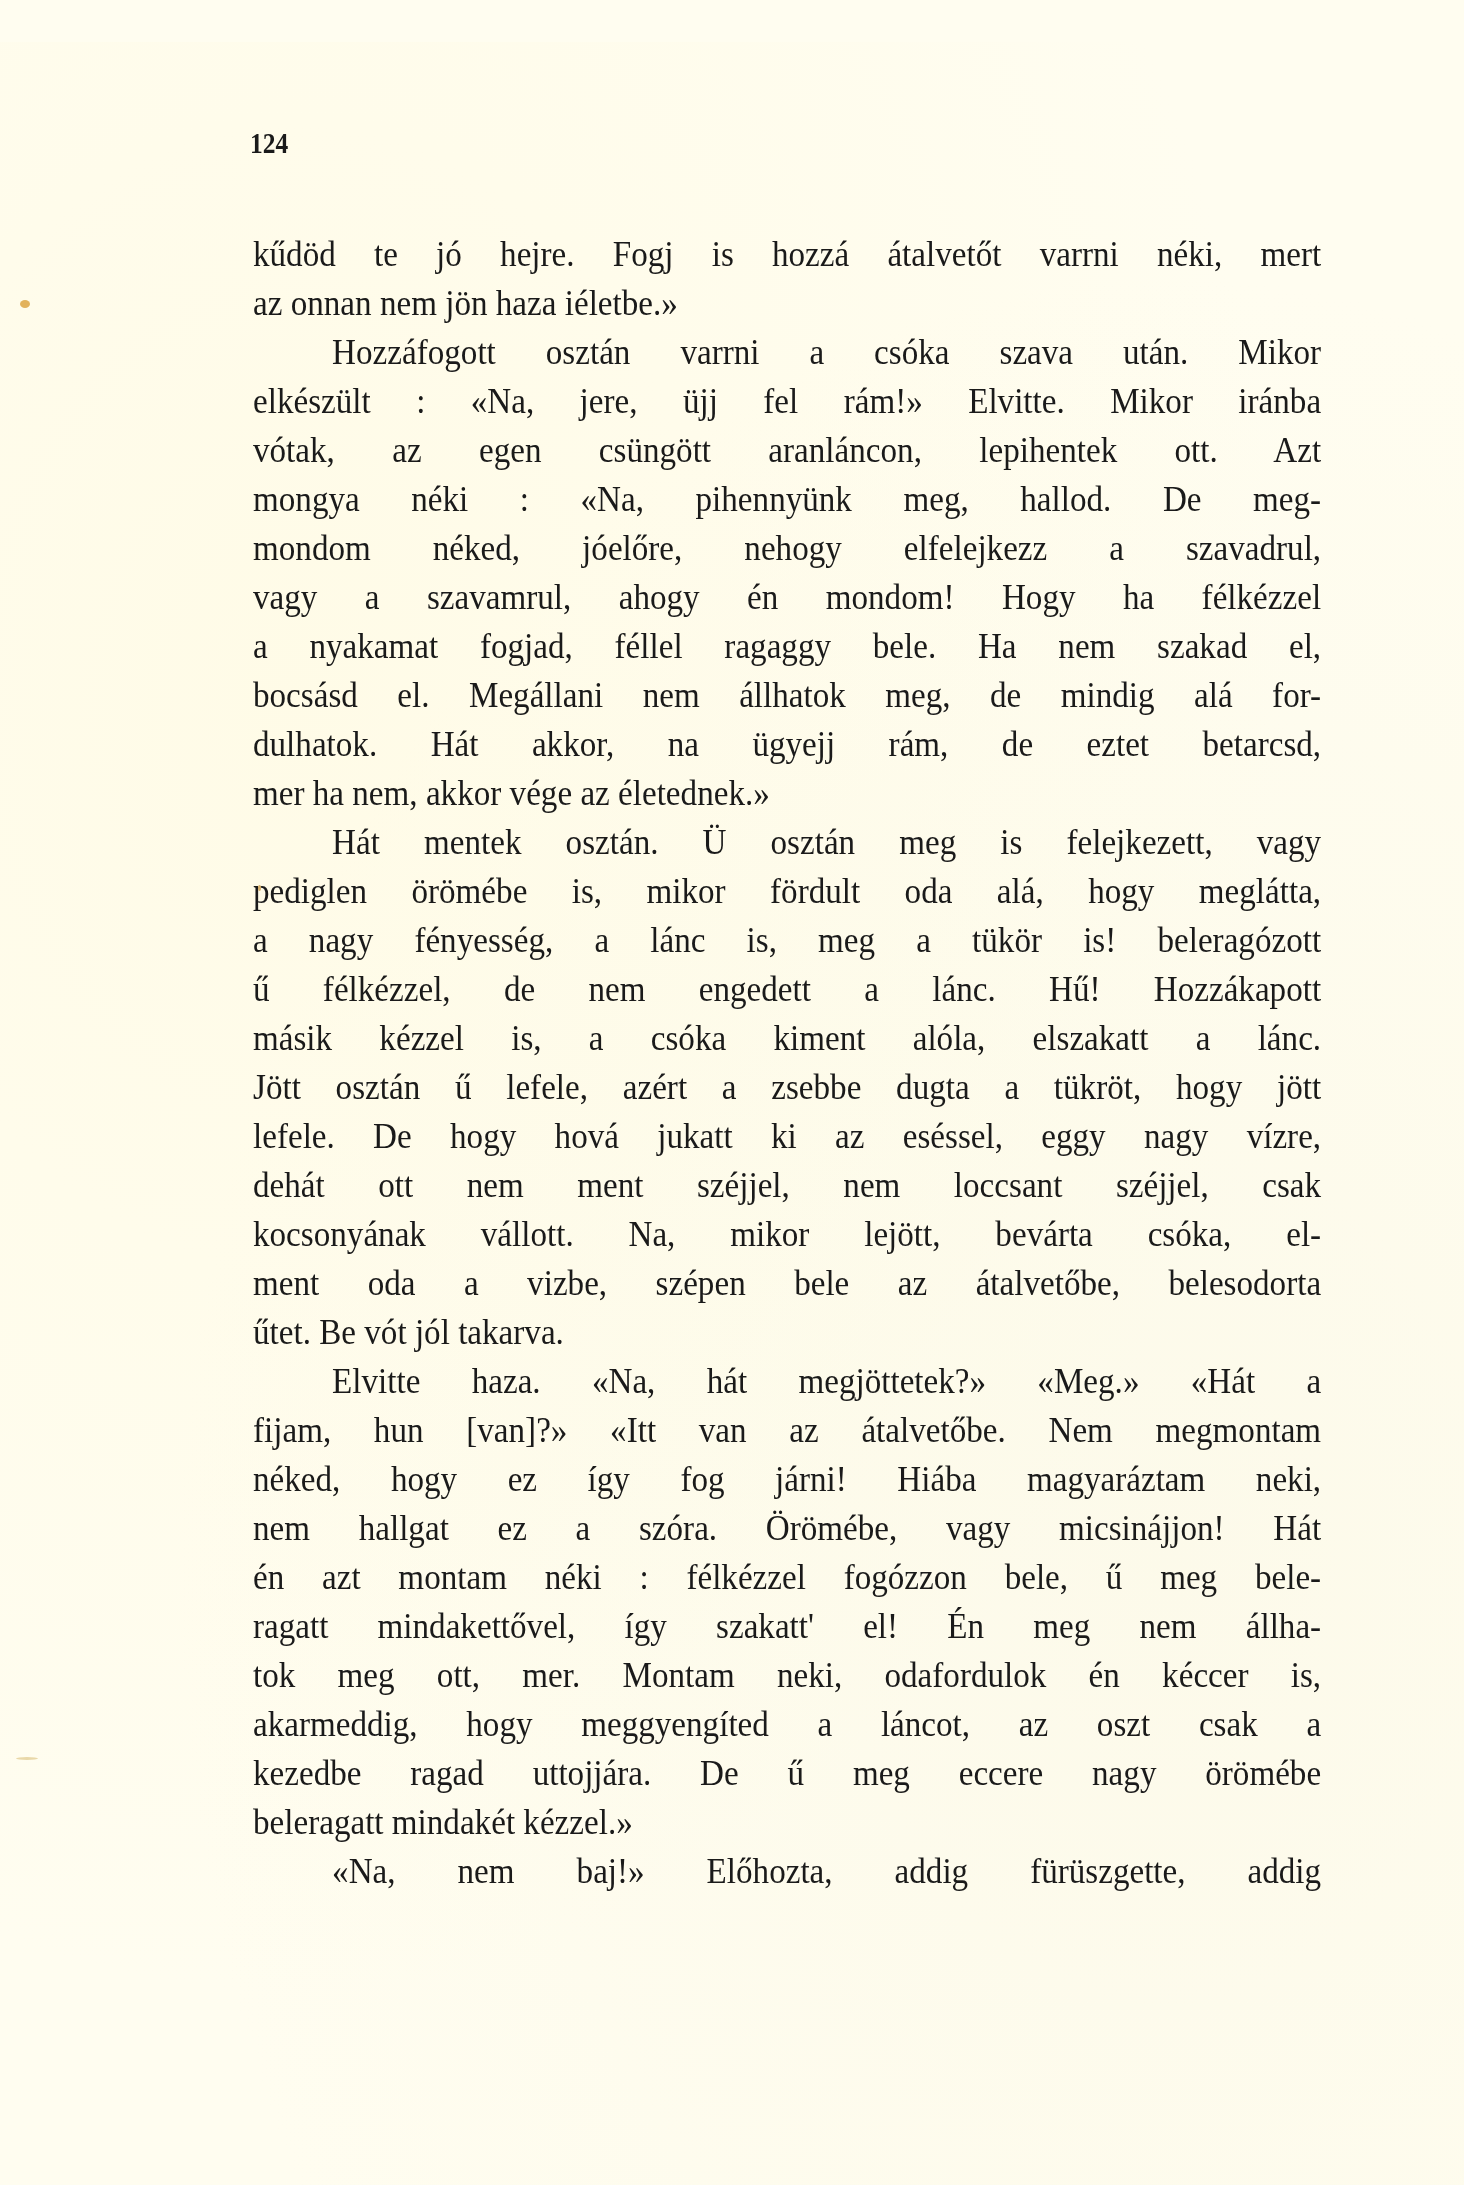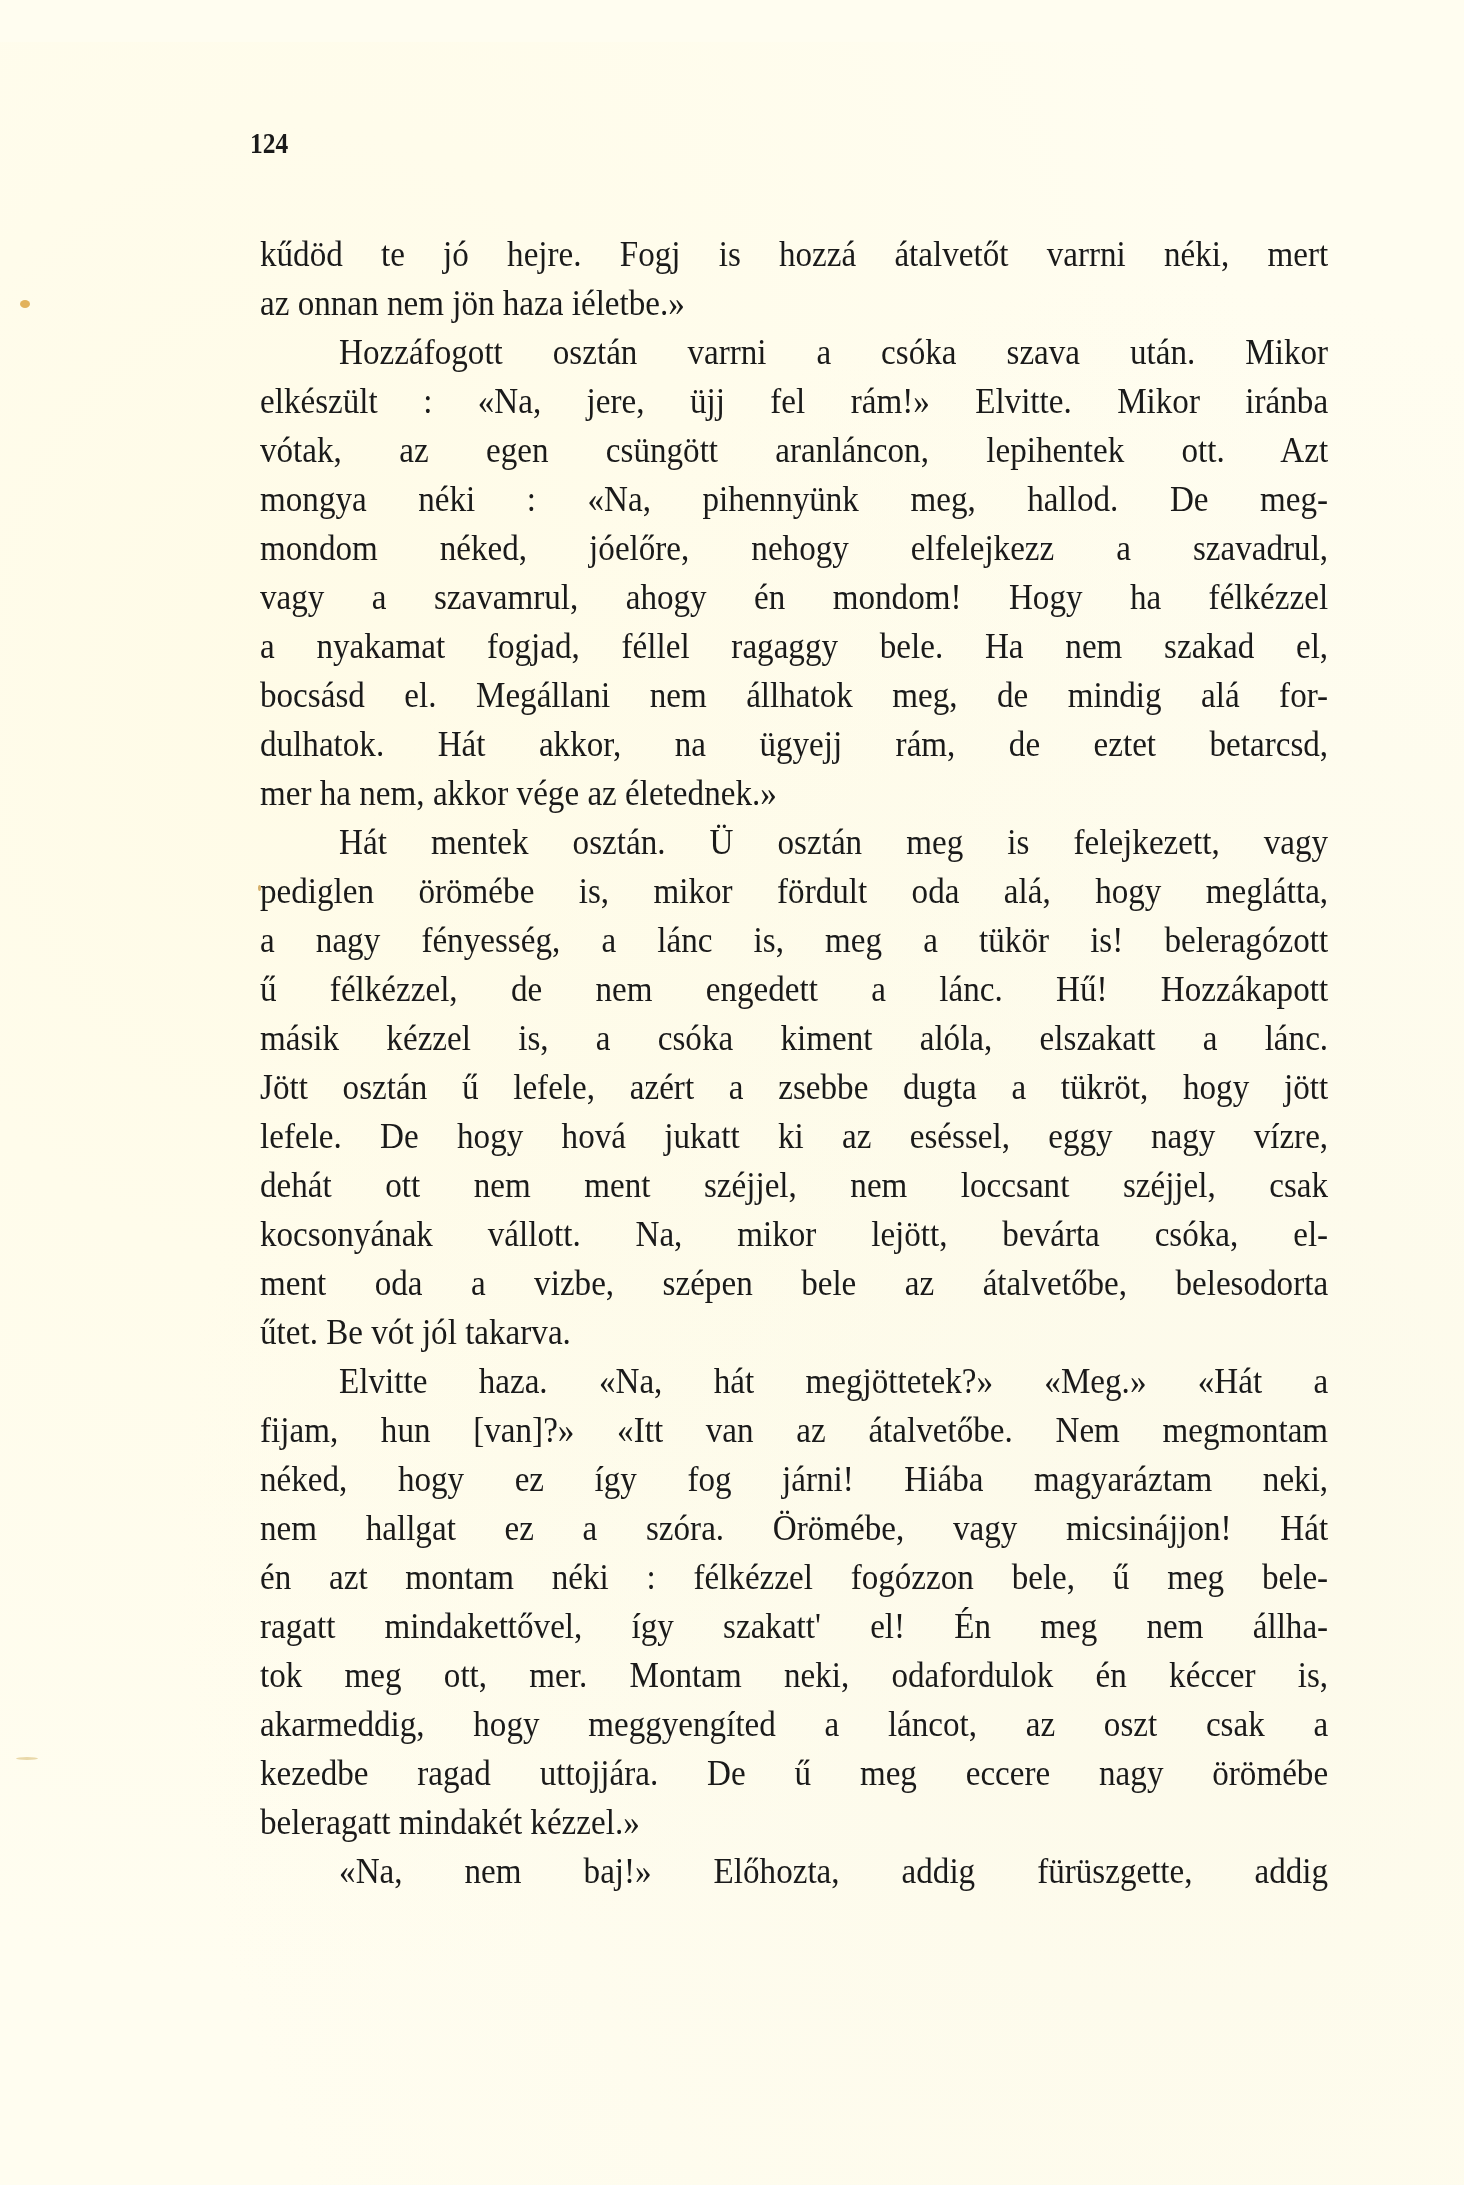--- a/index.html
+++ b/index.html
@@ -32,21 +32,21 @@
       top: 84px;
       font-size: 30px;
       font-weight: bold;
       letter-spacing: 0px;
       font-family: "Liberation Serif", serif;
       transform: scaleX(0.85);
       transform-origin: left top;
     }
     .text-block {
       position: absolute;
-      left: 260px;
+      left: 253px;
       top: 188px;
       width: 1068px;
     }
     .line {
       display: block;
       height: 49px;
       line-height: 49px;
       font-size: 36px;
       font-family: "Liberation Serif", serif;
       white-space: nowrap;

